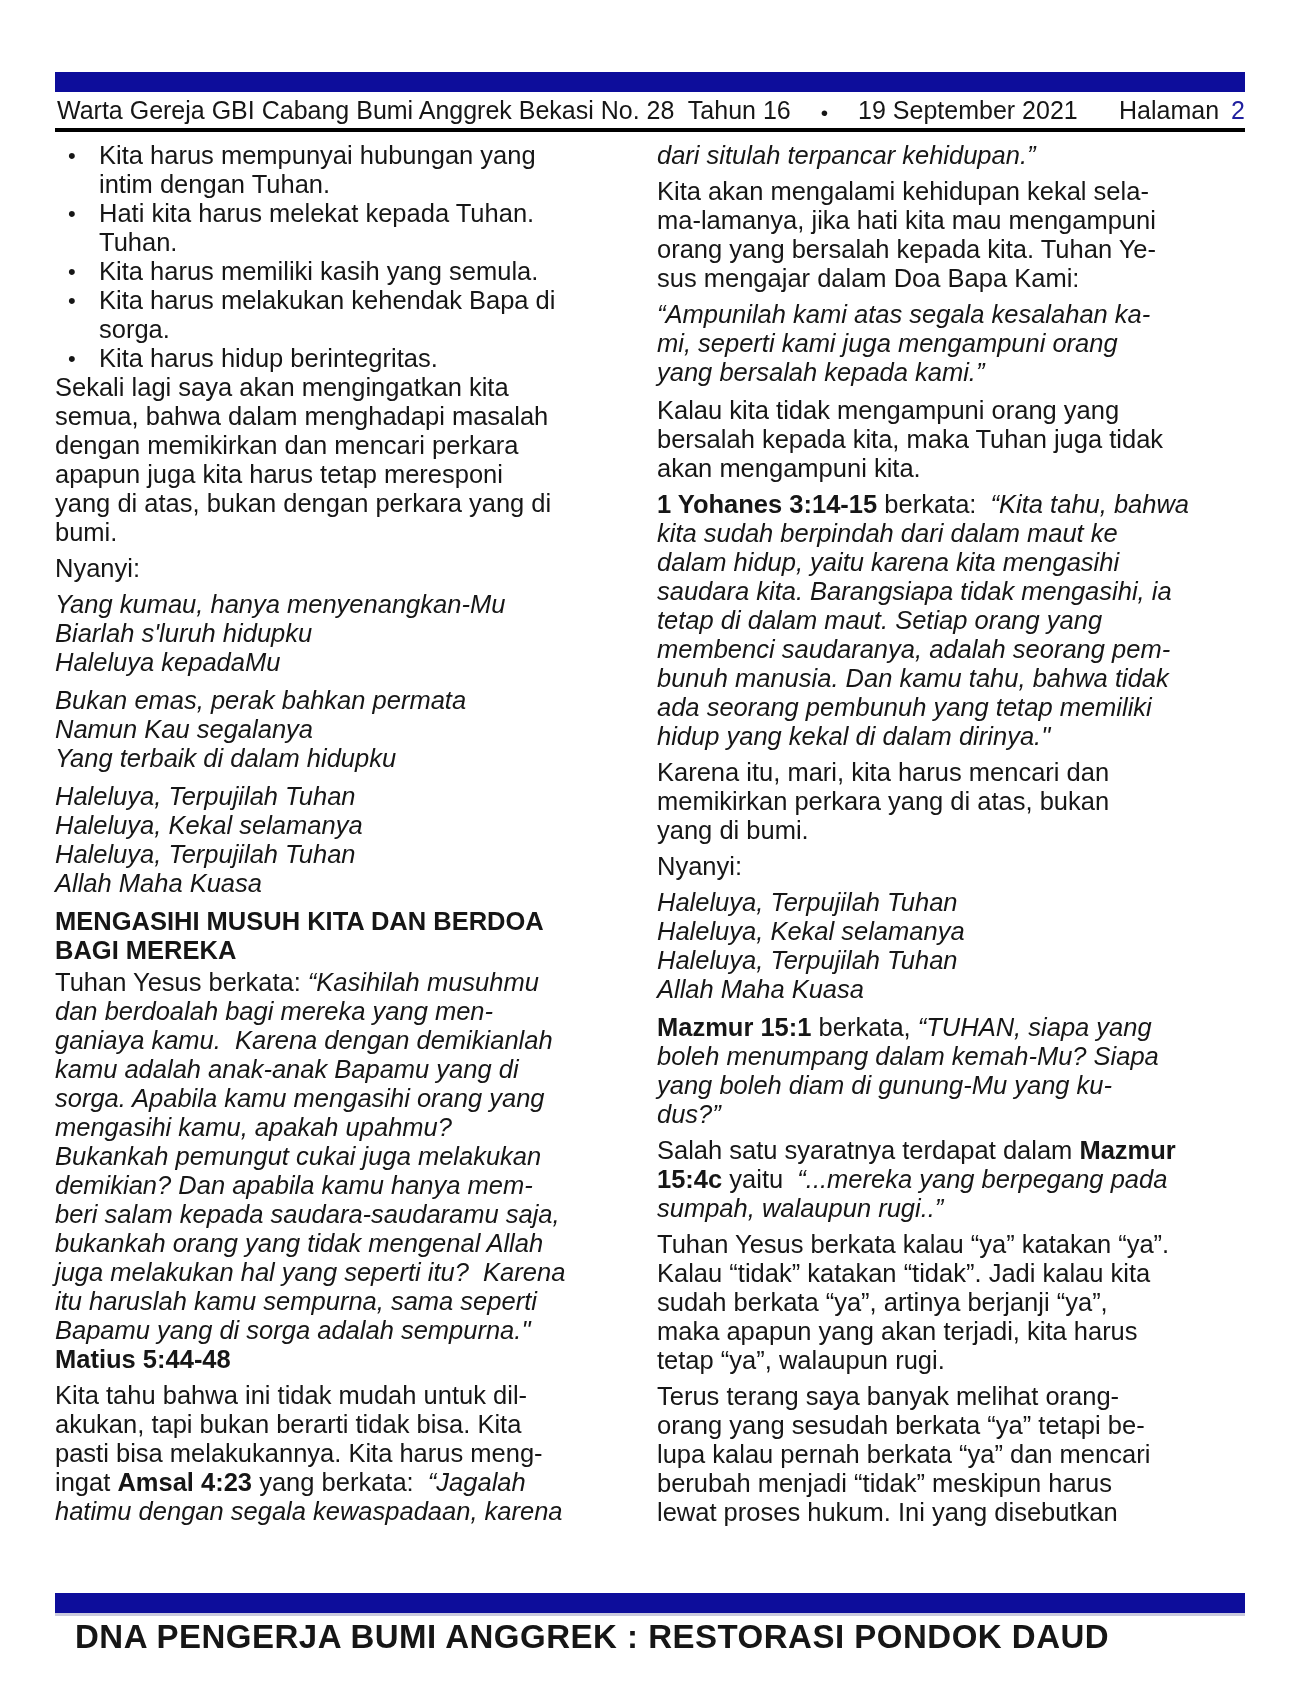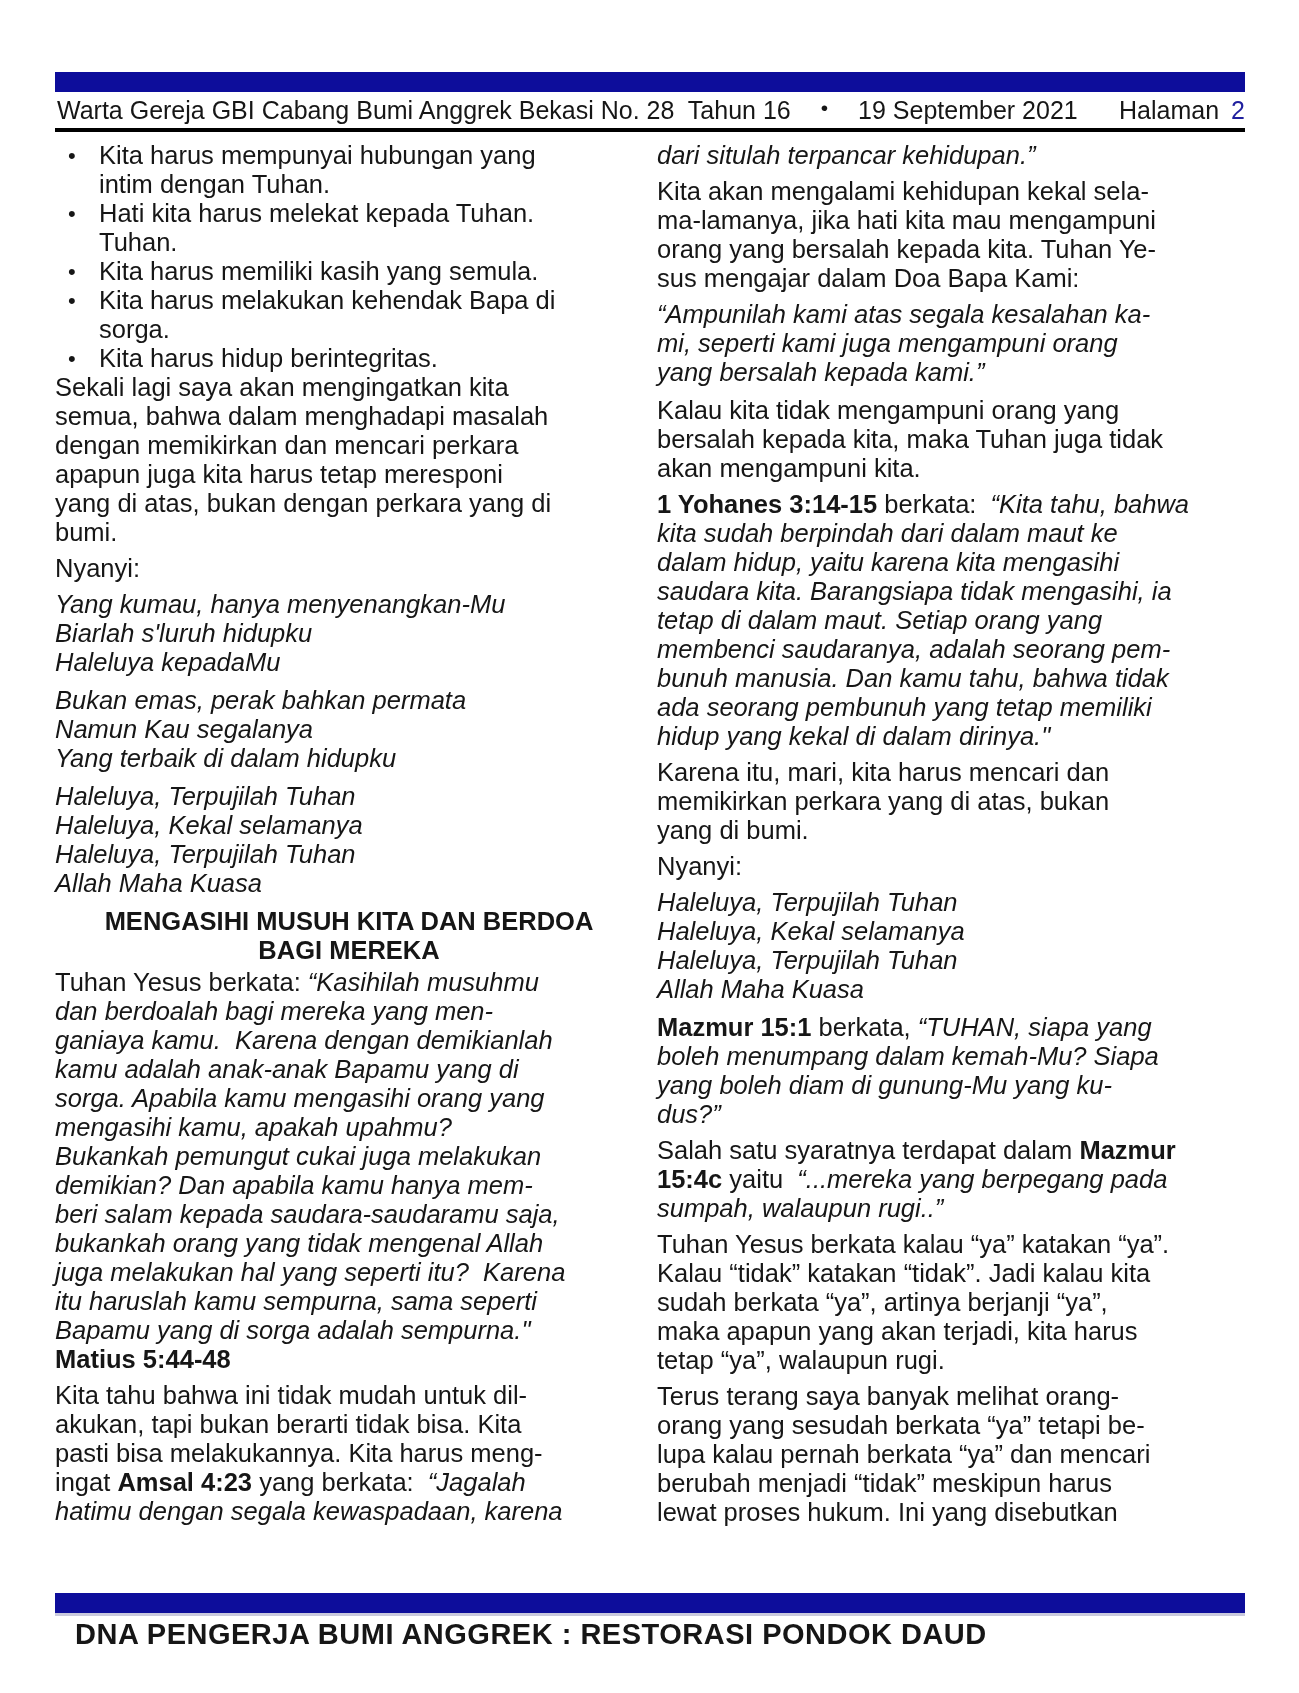--- a/index.html
+++ b/index.html
@@ -12,47 +12,47 @@
     overflow:hidden;
   }
   .topbar,.bottombar{
     position:absolute;left:55px;width:1190px;height:20px;
     background:var(--accent,#0d0d9b);
   }
   .topbar{top:72px;}
   .bottombar{top:1593px;border-bottom:3px solid #c9c9dd;}
   .header-row{
     position:absolute;left:57px;top:96px;width:1188px;
-    display:flex;align-items:flex-start;
+    display:flex;align-items:flex-end;
     font-size:25px;white-space:pre;
   }
   .header-row .sep{margin:0 30px;font-size:21px;}
   .header-row .push{margin-left:auto;}
   .pagenum{color:var(--pagenum,#1f1f9e);margin-left:12px;}
   .header-rule{
     position:absolute;left:55px;top:128px;width:1190px;height:4px;background:#000;
   }
   .columns{
     position:absolute;left:55px;top:141px;width:1190px;
     display:flex;
   }
   .col{width:588px;font-size:25.5px;line-height:29px;}
   .col-left{margin-right:14px;}
   .line{white-space:pre;}
   .blk{margin:0 0 7px 0;}
   .blk.bullet{margin:0;display:flex;}
   .bullet-marker{width:44px;padding-left:13px;box-sizing:border-box;font-size:22px;}
   .bullet-text{flex:1;}
   .blk.verse{margin:0 0 9px 0;}
-  .blk.heading{margin:0 0 3px 0;font-weight:bold;text-align:center;}
+  .blk.heading{margin:0 0 3px 0;font-weight:bold;}
   .it{font-style:italic;}
   .bd{font-weight:bold;}
   .footer-text{
     position:absolute;left:75px;top:1618px;
-    font-size:29px;font-weight:bold;letter-spacing:0.5px;
+    font-size:33px;font-weight:bold;letter-spacing:0.5px;
     white-space:pre;
   }
 </style>
 </head>
 <body>
 
 <div class="page" style="--accent: #0d0d9b; --pagenum: #1f1f9e;">
 
   <div class="topbar"></div>
 

